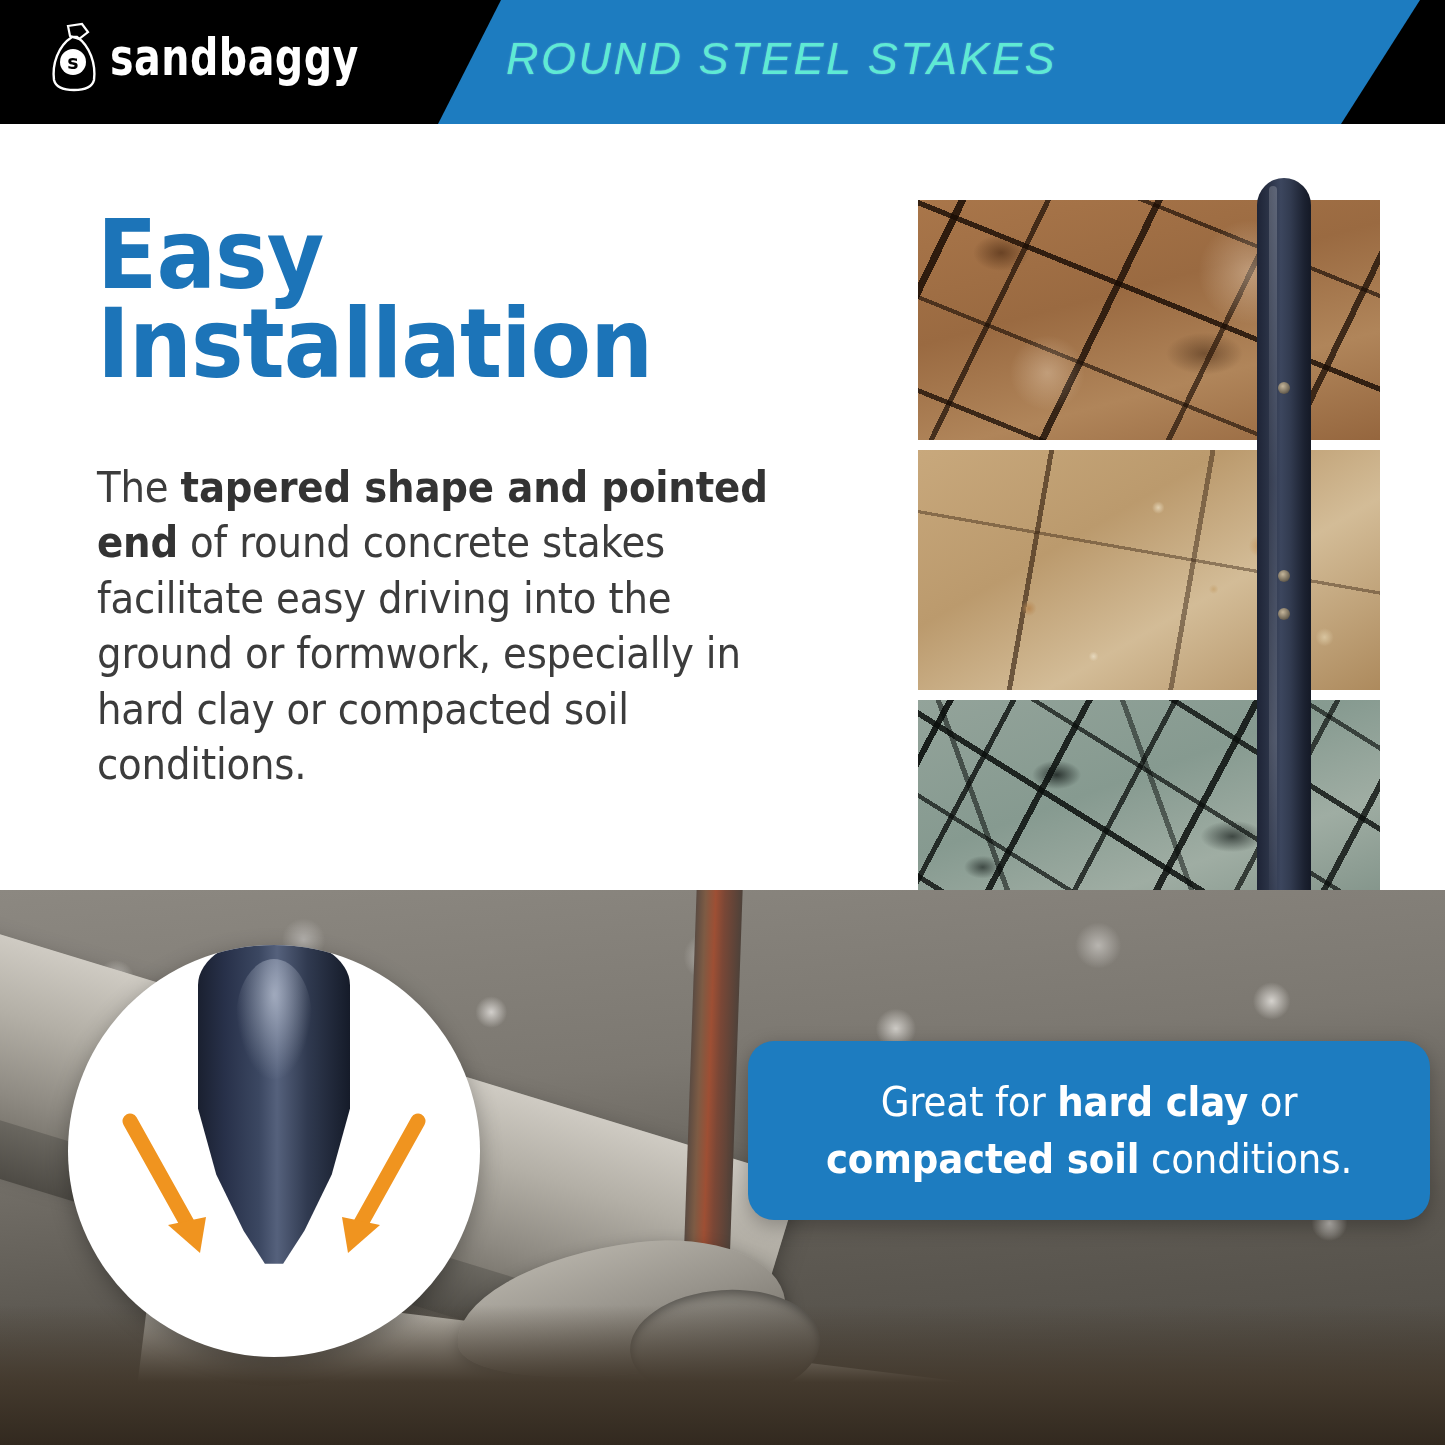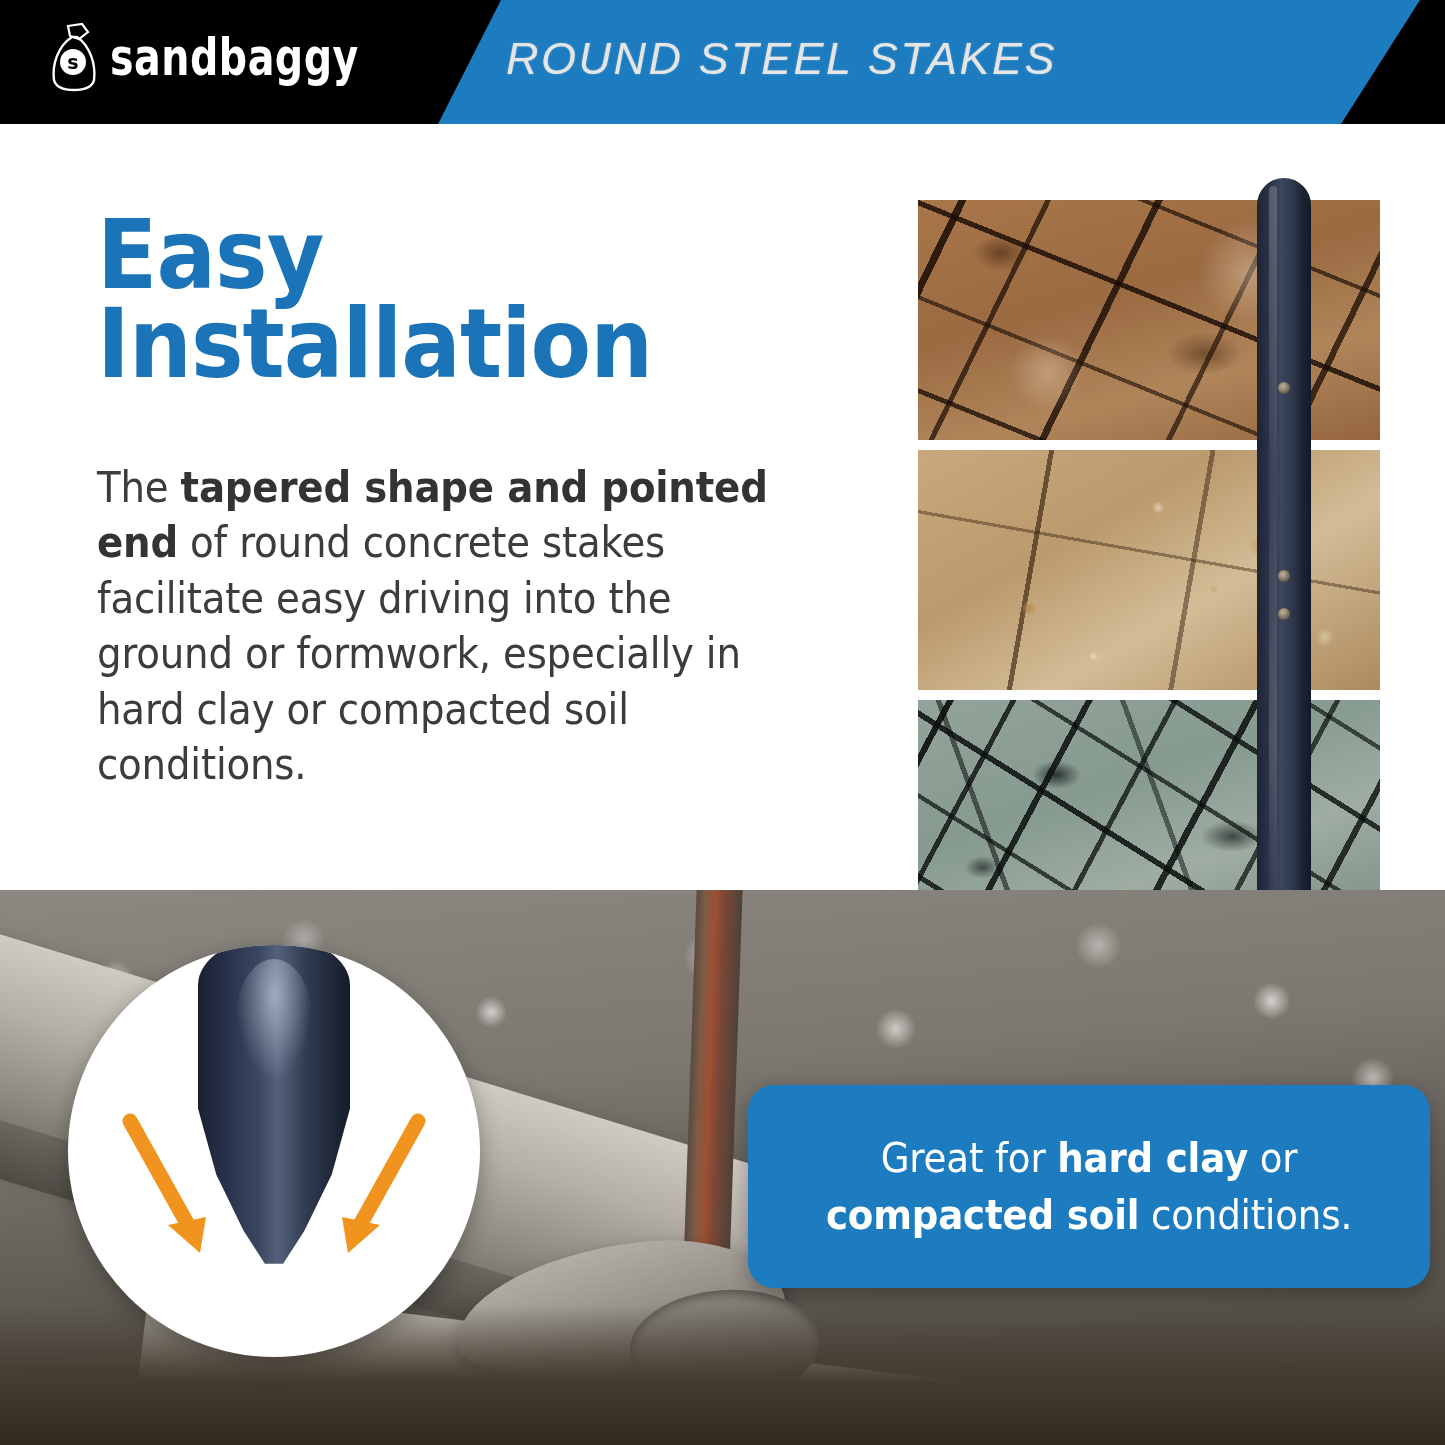--- a/index.html
+++ b/index.html
@@ -35,21 +35,21 @@
     color:#ffffff; font-size:44px; font-weight:bold;
     letter-spacing:0.5px; line-height:1;
     font-family:"DejaVu Sans", sans-serif;
     text-transform:lowercase;
     font-stretch:condensed;
     transform:scaleY(1.18) scaleX(1.0);
     transform-origin:left center;
   }
   #header-title {
     position:absolute; left:506px; top:36px;
-    color:#e5e5e5; font-size:45px; font-style:italic;
+    color:#5eead4; font-size:45px; font-style:italic;
     font-weight:500; letter-spacing:2.5px; line-height:1;
     font-family:"Liberation Sans", sans-serif;
     text-shadow:0 0 2px rgba(255,255,255,0.35);
   }
 
   
   #headline {
     position:absolute; left:97px; top:211px; width:700px;
     color:#1c74b8;
     font-family:"DejaVu Sans", sans-serif;
@@ -231,21 +231,21 @@
     width:76px; height:120px;
     background:radial-gradient(ellipse at 50% 30%, rgba(225,232,245,.55), rgba(225,232,245,0) 72%);
     border-radius:50%;
   }
   .arrow { position:absolute; }
   #arrow-left  { left:52px;  top:168px; transform:rotate(0deg); }
   #arrow-right { right:52px; top:168px; transform:scaleX(-1); }
 
   
   #callout {
-    position:absolute; left:748px; top:1085px; width:682px; height:203px;
+    position:absolute; left:748px; top:1041px; width:682px; height:179px;
     background:#1d7cc0; border-radius:26px;
     box-shadow:0 6px 20px rgba(0,0,0,.28);
     display:flex; align-items:center; justify-content:center;
   }
   #callout-text {
     color:#ffffff; text-align:center;
     font-family:"DejaVu Sans", sans-serif;
     font-size:40px; line-height:1.42; font-weight:400;
     letter-spacing:-0.2px; padding:0 34px;
     transform:scaleX(0.93);

